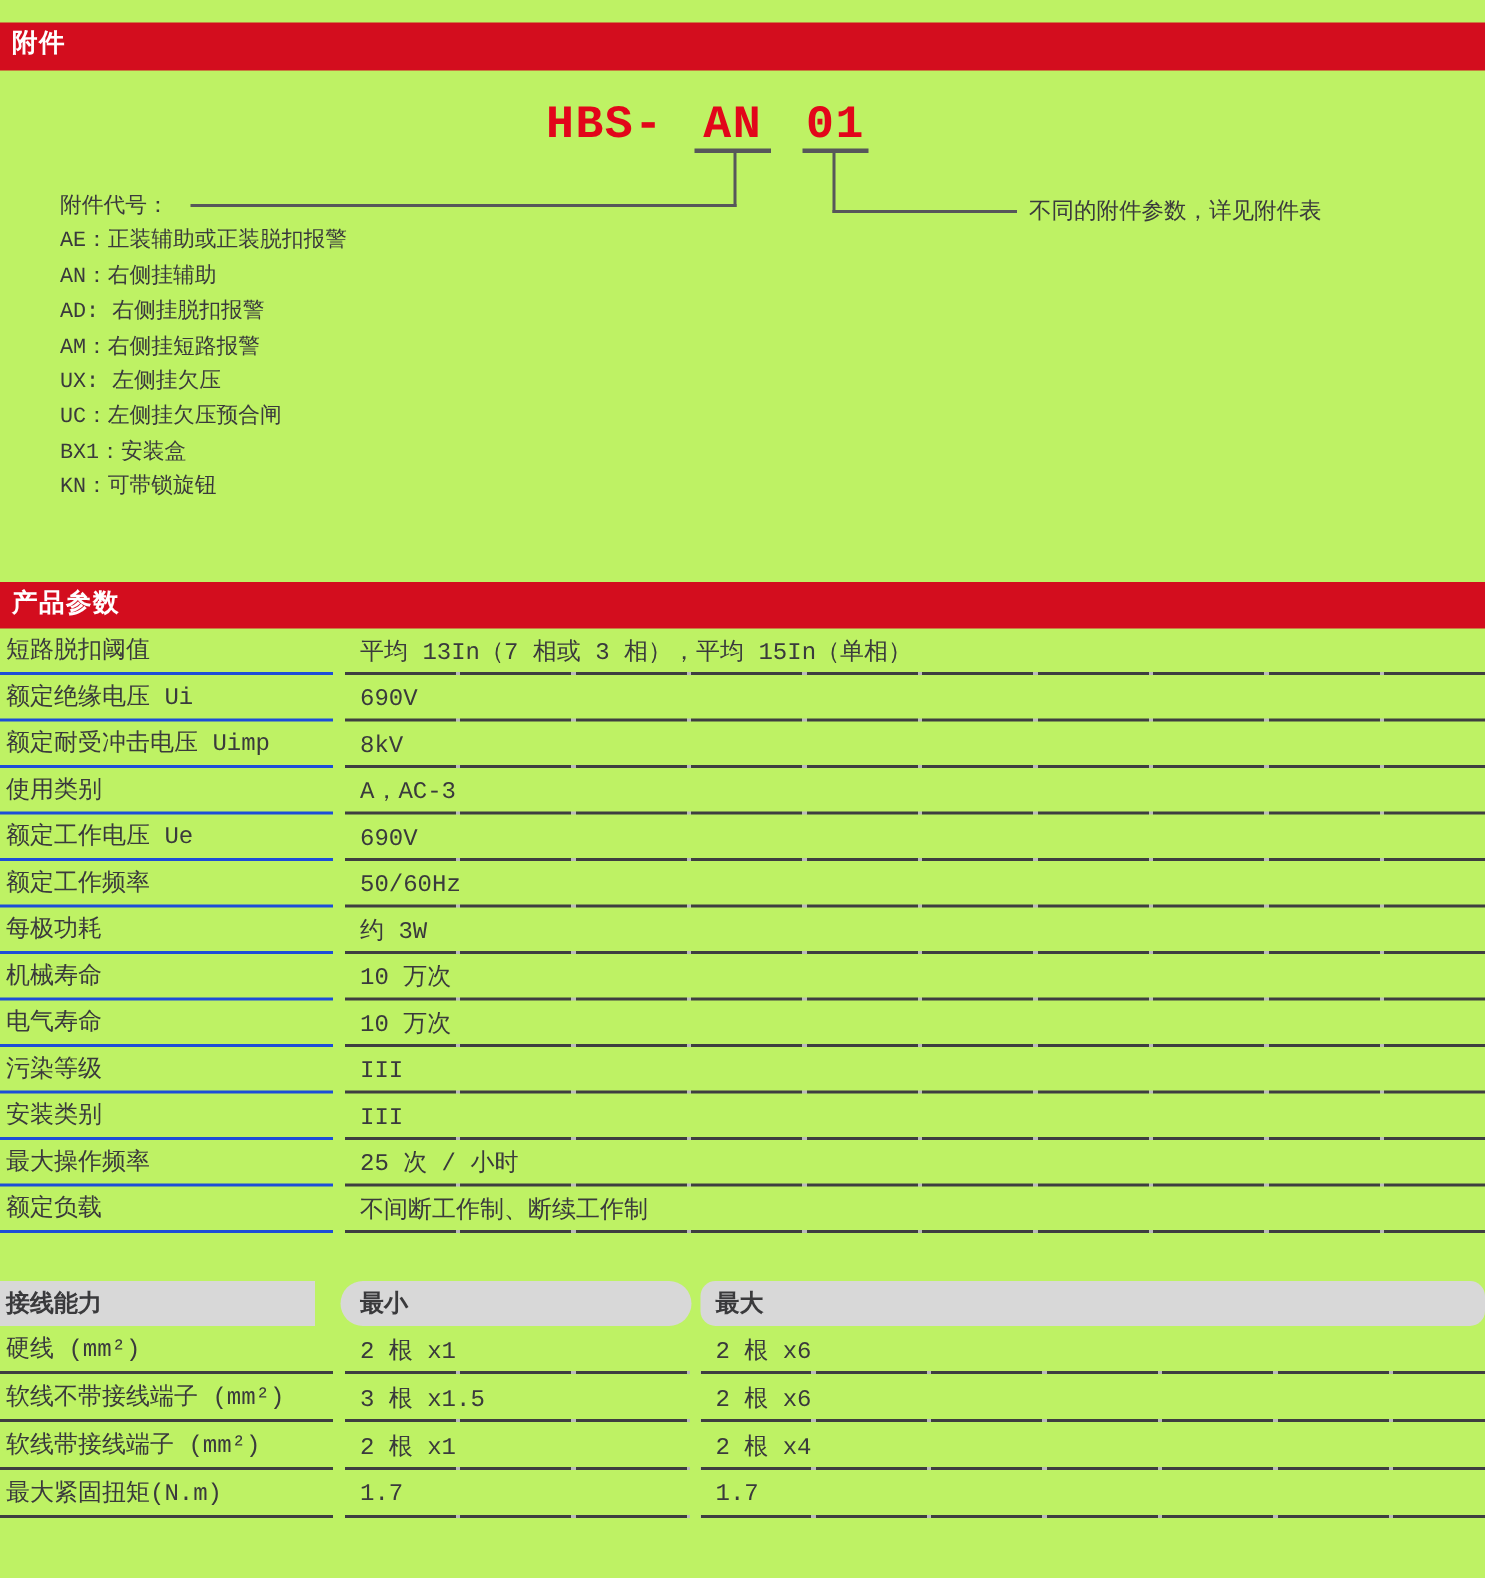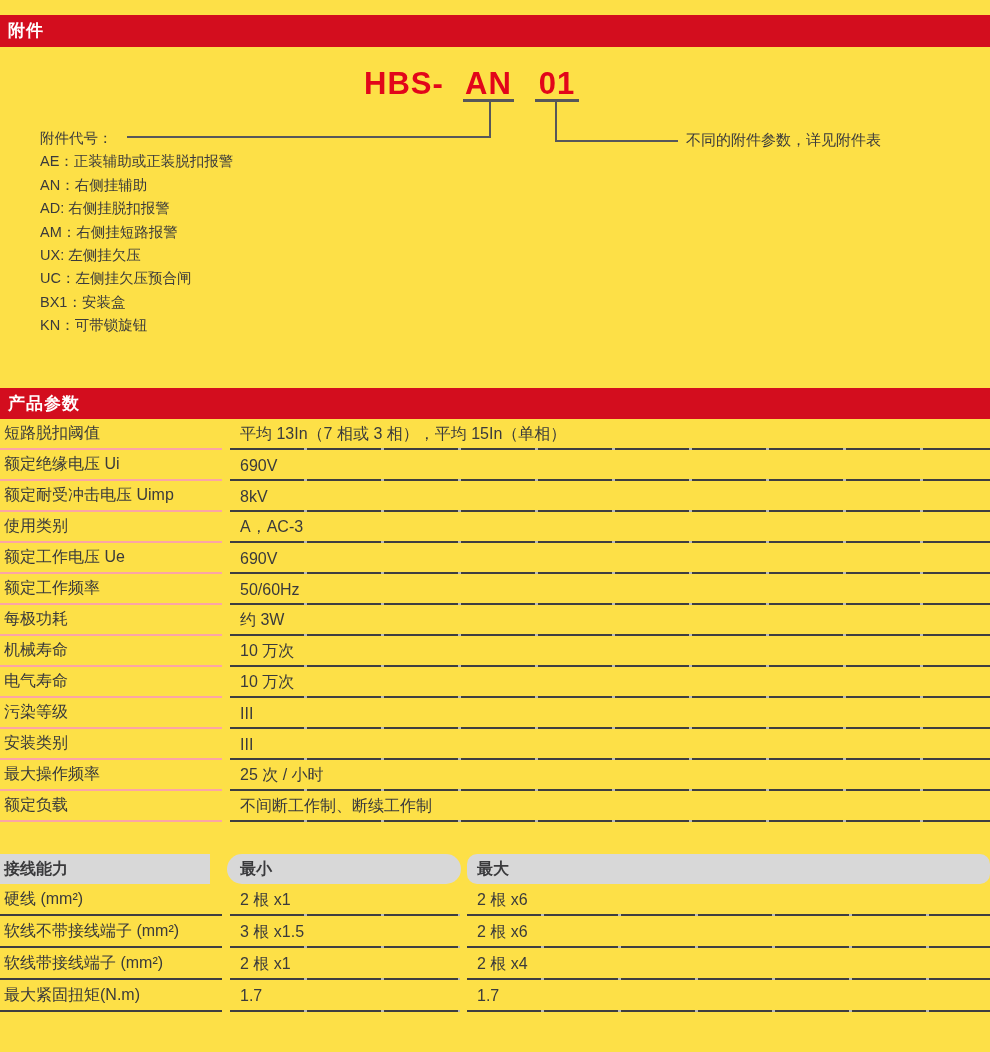--- a/index.html
+++ b/index.html
@@ -1,18 +1,18 @@
 <!DOCTYPE html>
 <html><head>
 <meta charset="utf-8">
 <style>
   html,body{margin:0;padding:0;background:#fff;}
   .page{
-    position:relative;width:990px;height:1052px;background:#fde047;overflow:hidden;
-    font-family:Liberation Sans, sans-serif;color:#3a3a3c;
+    position:relative;width:990px;height:1052px;background:#bef264;overflow:hidden;
+    font-family:Liberation Mono, monospace;color:#3a3a3c;
   }
   
   .banner{
     position:absolute;left:0;width:990px;height:32px;background:#d30d1e;
     color:#ffffff;font-weight:bold;font-size:17px;line-height:32px;
     box-sizing:border-box;padding-left:8px;letter-spacing:1px;
   }
   .top-banner{top:15px;}
   .params-banner{top:388px;height:31px;line-height:31px;}
   
@@ -31,21 +31,21 @@
   .right-h{left:555px;top:140px;width:123px;height:2px;}
   .right-note{position:absolute;left:686px;top:131px;font-size:15px;font-weight:500;}
   
   .code-list{position:absolute;left:40px;top:127px;font-size:14.5px;line-height:23.4px;font-weight:500;}
   
   .param-table{position:absolute;left:0;top:419px;width:990px;}
   .p-row{position:relative;height:31px;}
   .cell{box-sizing:border-box;position:absolute;top:0;height:100%;display:flex;align-items:center;}
   .p-label{
     left:0;width:222px;padding-left:4px;font-size:16px;font-weight:500;
-    border-bottom:2px solid #fca5a5;
+    border-bottom:2px solid #1d4ed8;
   }
   .seg-line{
     background-image:repeating-linear-gradient(to right,#3e3e40 0 74px,#bbbbbb 74px 77px);
     background-size:100% 2px;background-position:0 100%;background-repeat:no-repeat;
   }
   .p-value{left:230px;right:0;width:760px;padding-left:10px;font-size:16px;font-weight:500;}
   
   .wiring-table{position:absolute;left:0;top:854px;width:990px;}
   .w-header{position:relative;height:30px;}
   .wh{background:#d8d8d8;font-weight:bold;font-size:16px;}

